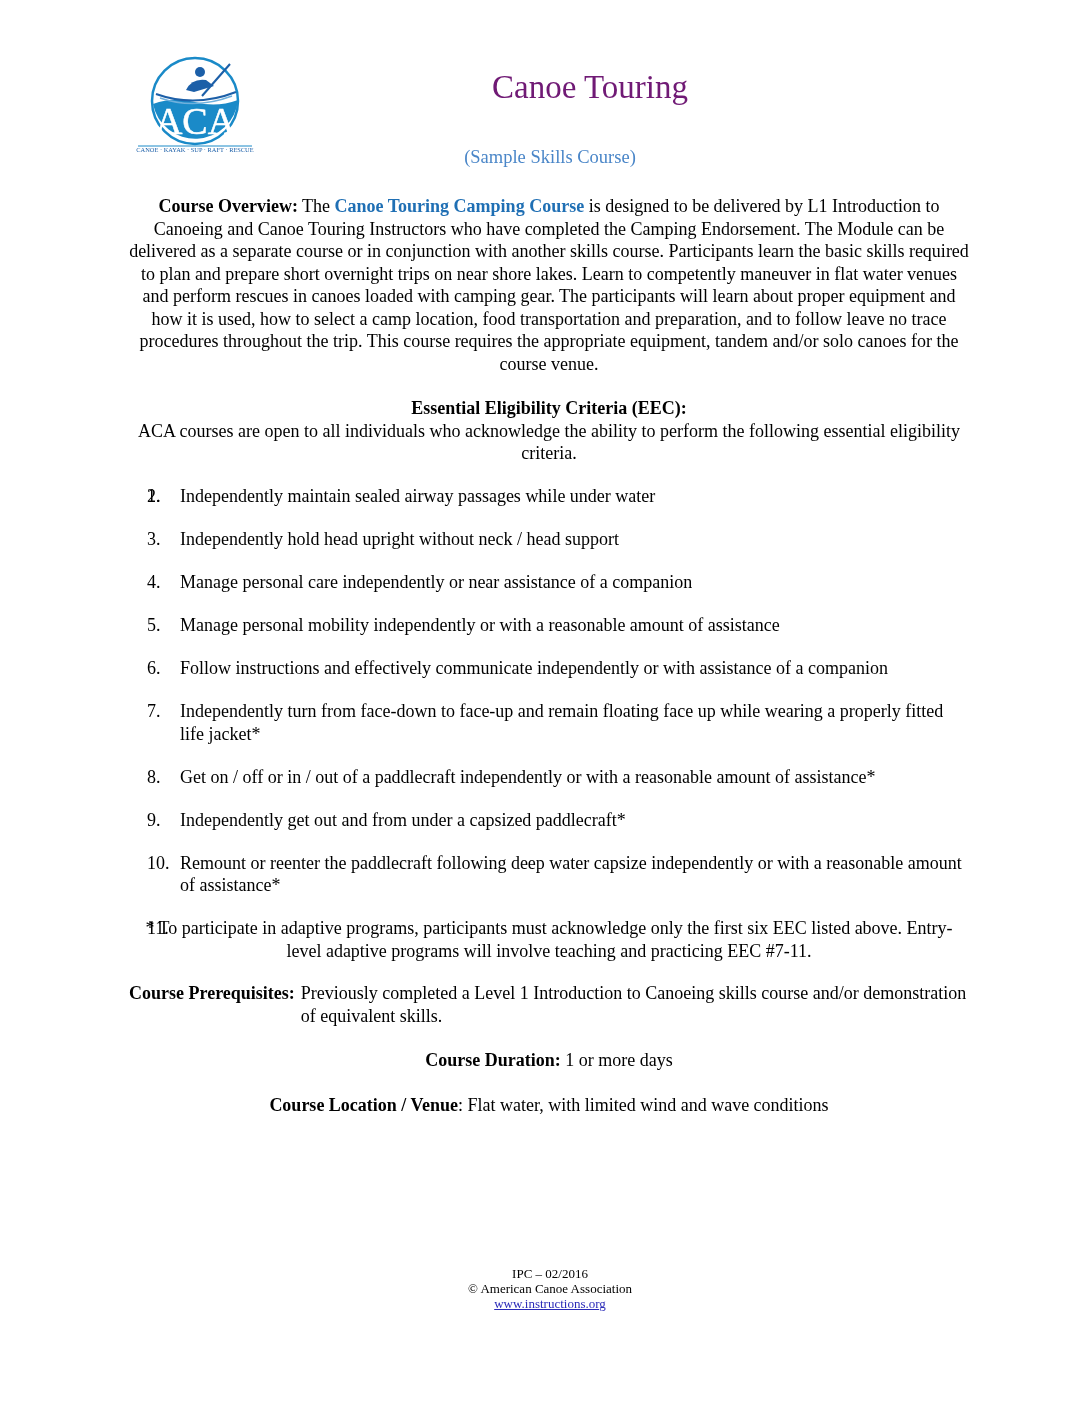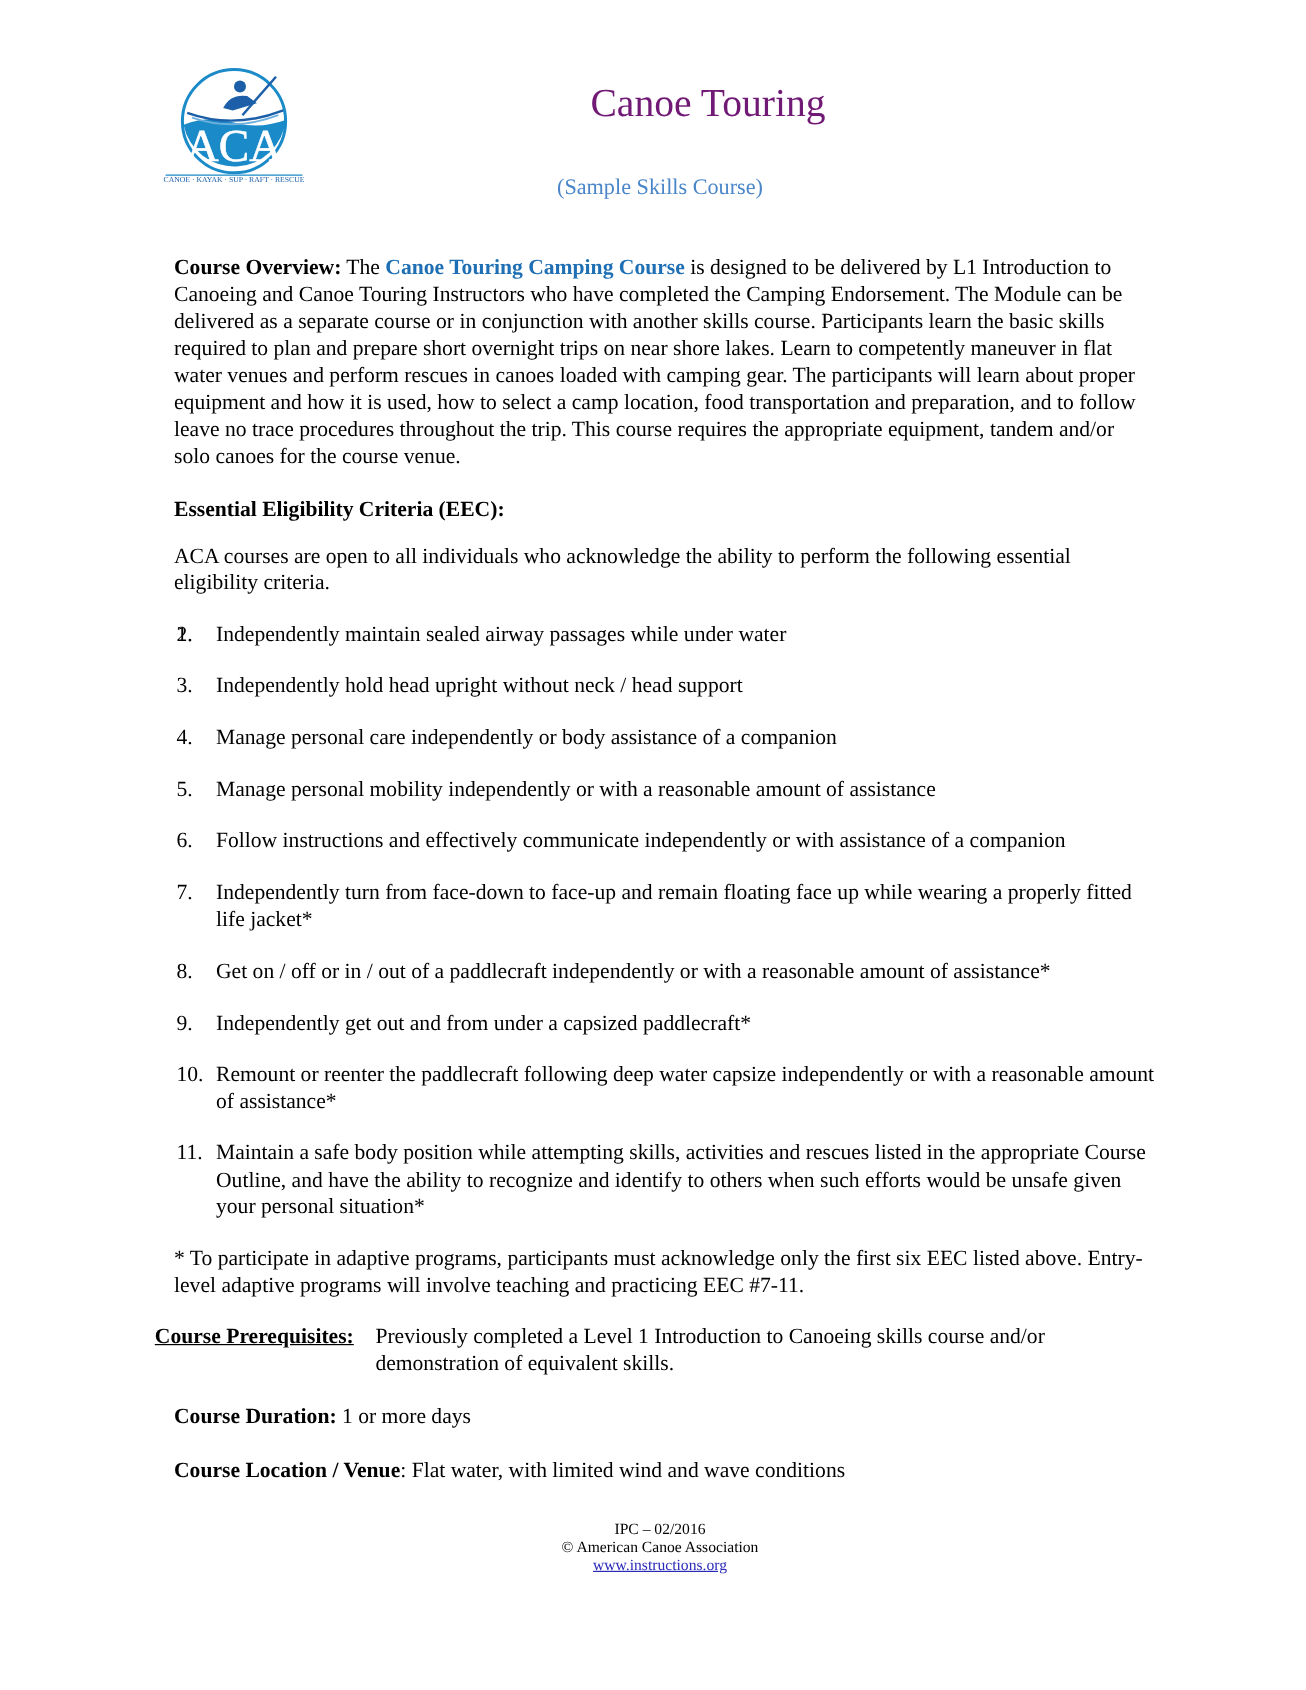--- a/index.html
+++ b/index.html
@@ -20,38 +20,38 @@
       font-size: 33px; line-height: 42px; display: block;
     }
     .subtitle {
       position: absolute; left: 430px; top: 146px; width: 240px; text-align: center;
       color: #4a86c8; font-size: 18.5px; line-height: 22px;
     }
     .content {
       position: absolute; left: 129px; top: 195px; width: 840px;
       font-size: 18px; line-height: 22.5px;
     }
-    p { margin: 16px; }
+    p { margin: 0; text-align: center; }
     b { font-weight: bold; }
     .blue-bold { color: #1f6fb4; font-weight: bold; }
     .overview { margin-bottom: 22px; }
     .eec-title { font-weight: bold; }
     .eec-intro { margin-bottom: 20px; }
     ol.eec-list { list-style: none; margin: 0; padding: 0; }
     ol.eec-list li {
       position: relative; padding-left: 51px; margin-bottom: 20.5px;
     }
     ol.eec-list li .num {
       position: absolute; left: 18px; top: 0; width: 30px; text-align: left;
     }
     ol.eec-list li.two-digit .num { left: 18px; }
     .footnote { margin-top: 4px; margin-bottom: 20px; }
     .field { margin-bottom: 22px; }
     .prereq { display: flex; }
-    .prereq .label { white-space: nowrap; margin-right: 18px; text-decoration: underline; }
+    .prereq .label { white-space: nowrap; margin-right: 6px; }
     .footer {
       position: absolute; left: 400px; top: 1266px; width: 300px; text-align: center;
       font-size: 13px; line-height: 15px;
     }
     .footer a { color: #2a2ab8; text-decoration: underline; }
   </style>
 </head>
 <body>
 
 <div class="logo">
@@ -83,28 +83,28 @@
 <div class="content">
   <p class="overview"><b>Course Overview:</b><span> The </span><span class="blue-bold">Canoe Touring Camping Course</span><span> is designed to be delivered by L1 Introduction to Canoeing and Canoe Touring Instructors who have completed the Camping Endorsement. The Module can be delivered as a separate course or in conjunction with another skills course. Participants learn the basic skills required to plan and prepare short overnight trips on near shore lakes. Learn to competently maneuver in flat water venues and perform rescues in canoes loaded with camping gear. The participants will learn about proper equipment and how it is used, how to select a camp location, food transportation and preparation, and to follow leave no trace procedures throughout the trip. This course requires the appropriate equipment, tandem and/or solo canoes for the course venue.</span></p>
 
   <p class="eec-title">Essential Eligibility Criteria (EEC):</p>
   <p class="eec-intro">ACA courses are open to all individuals who acknowledge the ability to perform the following essential eligibility criteria.</p>
 
   <ol class="eec-list">
     <li><span class="num">1.</span></li>
     <li><span class="num">2.</span><span>Independently maintain sealed airway passages while under water</span></li>
     <li><span class="num">3.</span><span>Independently hold head upright without neck / head support</span></li>
-    <li><span class="num">4.</span><span>Manage personal care independently or body assistance of a companion</span></li>
+    <li><span class="num">4.</span><span>Manage personal care independently or near assistance of a companion</span></li>
     <li><span class="num">5.</span><span>Manage personal mobility independently or with a reasonable amount of assistance</span></li>
     <li><span class="num">6.</span><span>Follow instructions and effectively communicate independently or with assistance of a companion</span></li>
     <li><span class="num">7.</span><span>Independently turn from face-down to face-up and remain floating face up while wearing a properly fitted life jacket*</span></li>
     <li><span class="num">8.</span><span>Get on / off or in / out of a paddlecraft independently or with a reasonable amount of assistance*</span></li>
     <li><span class="num">9.</span><span>Independently get out and from under a capsized paddlecraft*</span></li>
     <li class="two-digit"><span class="num">10.</span><span>Remount or reenter the paddlecraft following deep water capsize independently or with a reasonable amount of assistance*</span></li>
-    <li class="two-digit"><span class="num">11.</span><span>Maintain a safe body position while attempting skills, activities and rescues listed in the appropriate Course Outline, and have the ability to recognize and identify to others when such efforts would be unsafe given your personal situation*</span></li>
+    <li class="two-digit"><span class="num">11.</span></li>
   </ol>
 
   <p class="footnote">* To participate in adaptive programs, participants must acknowledge only the first six EEC listed above. Entry-level adaptive programs will involve teaching and practicing EEC #7-11.</p>
 
   <div class="field prereq">
     <b class="label">Course Prerequisites:</b>
     <span>Previously completed a Level 1 Introduction to Canoeing skills course and/or demonstration of equivalent skills.</span>
   </div>
 
   <p class="field"><b>Course Duration:</b><span> 1 or more days</span></p>

